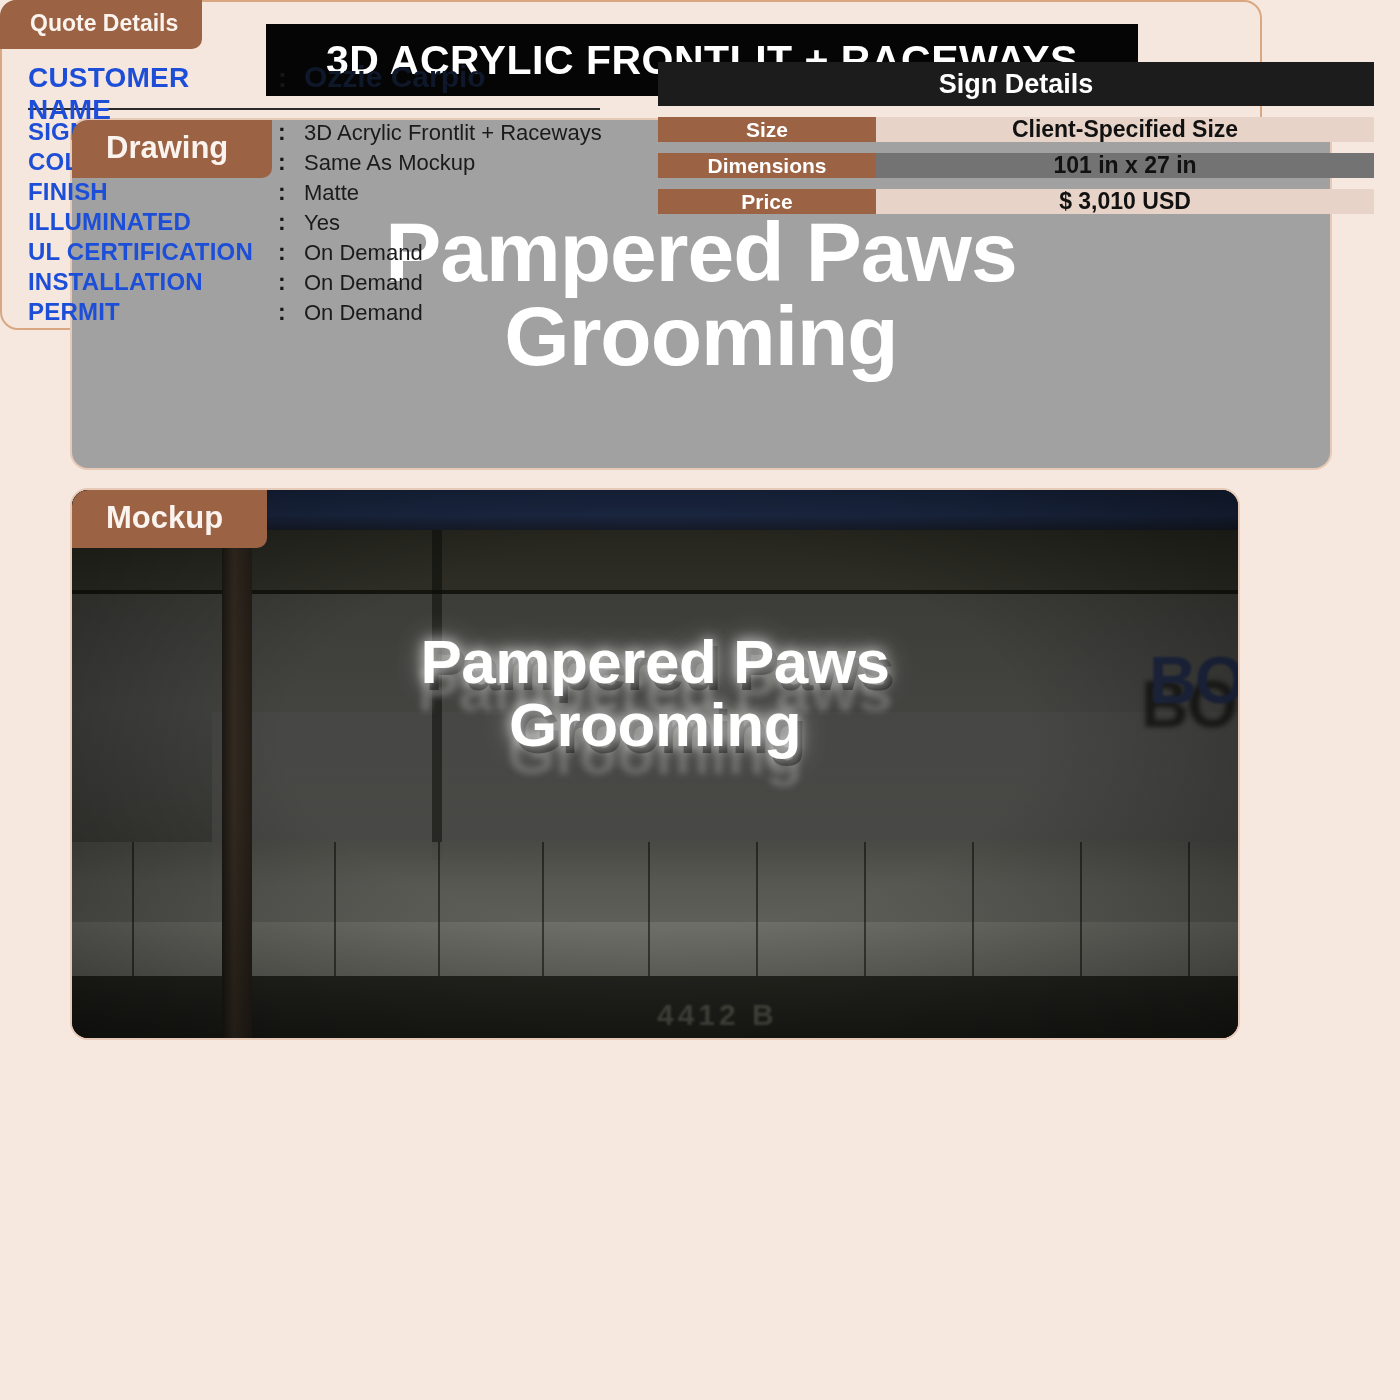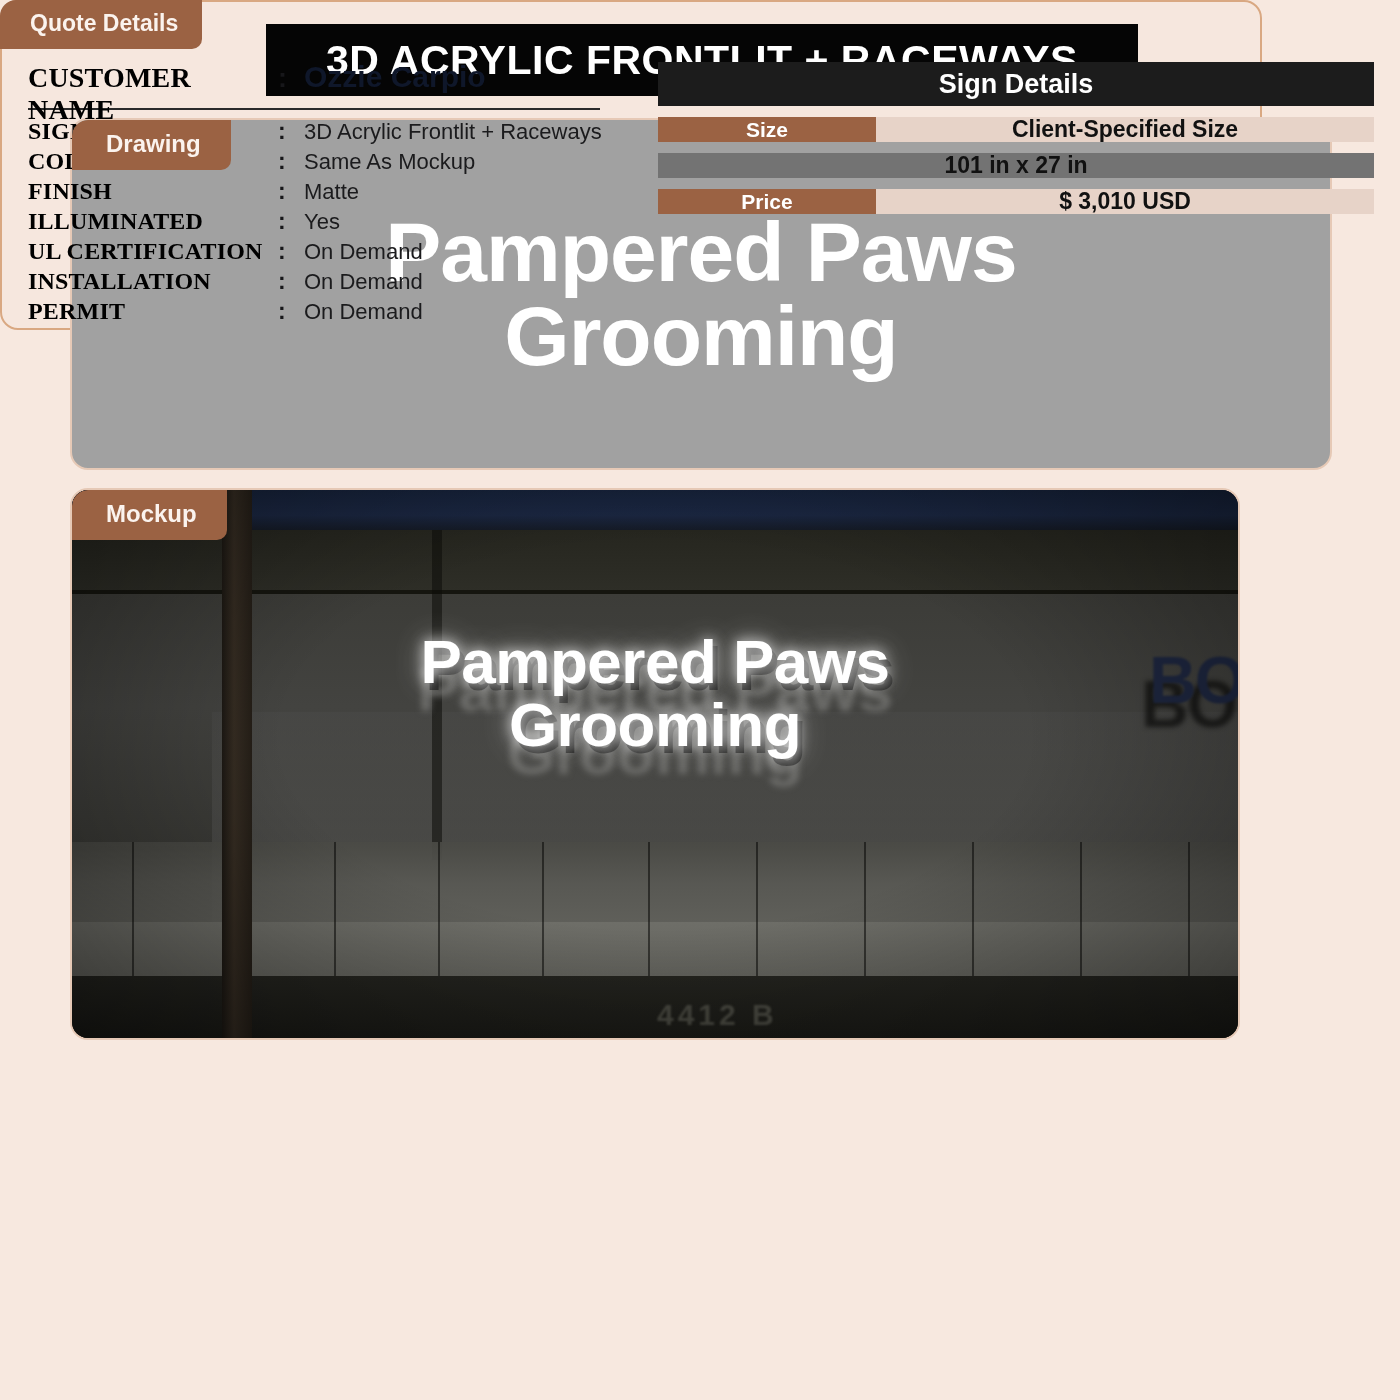--- a/index.html
+++ b/index.html
@@ -39,23 +39,23 @@
     border-radius: 18px;
     overflow: hidden;
     border: 2px solid #E6C9B6;
   }
   .panel-badge {
     position: absolute;
     left: 0;
     top: 0;
     background: #9B6243;
     color: #FBF3EE;
-    font-size: 24px;
-    font-weight: bold;
-    padding: 10px 30px 12px 34px;
+    font-size: 31px;
+    font-weight: bold;
+    padding: 10px 44px 12px 34px;
     border-top-left-radius: 16px;
     border-bottom-right-radius: 10px;
     z-index: 20;
     white-space: nowrap;
   }
 
   
   #drawing-panel {
     left: 70px;
     top: 118px;
@@ -233,23 +233,22 @@
   .spec-row {
     display: flex;
     align-items: baseline;
     height: 30px;
   }
   .spec-row.customer { height: 44px; }
   .spec-label {
     width: 250px;
     font-size: 24px;
     font-weight: bold;
-    color: #000000;
+    color: #1d4ed8;
     letter-spacing: 0.2px;
-    font-family: Liberation Serif, serif;
   }
   .spec-row.customer .spec-label {
     font-size: 28px;
   }
   .spec-colon {
     width: 26px;
     font-size: 23px;
     font-weight: bold;
     color: #17171a;
     text-align: left;
@@ -433,20 +432,21 @@
     </div>
 
     <div class="table-col">
       <div class="sd-header">Sign Details</div>
 
       <div class="sd-row">
         <div class="sd-key">Size</div>
         <div class="sd-val">Client-Specified Size</div>
       </div>
       <div class="sd-row alt">
+        <div class="sd-key">Dimensions</div>
         <div class="sd-val">101 in x 27 in</div>
       </div>
       <div class="sd-row">
         <div class="sd-key">Price</div>
         <div class="sd-val">$ 3,010 USD</div>
       </div>
     </div>
 
   </div>
 </div>

